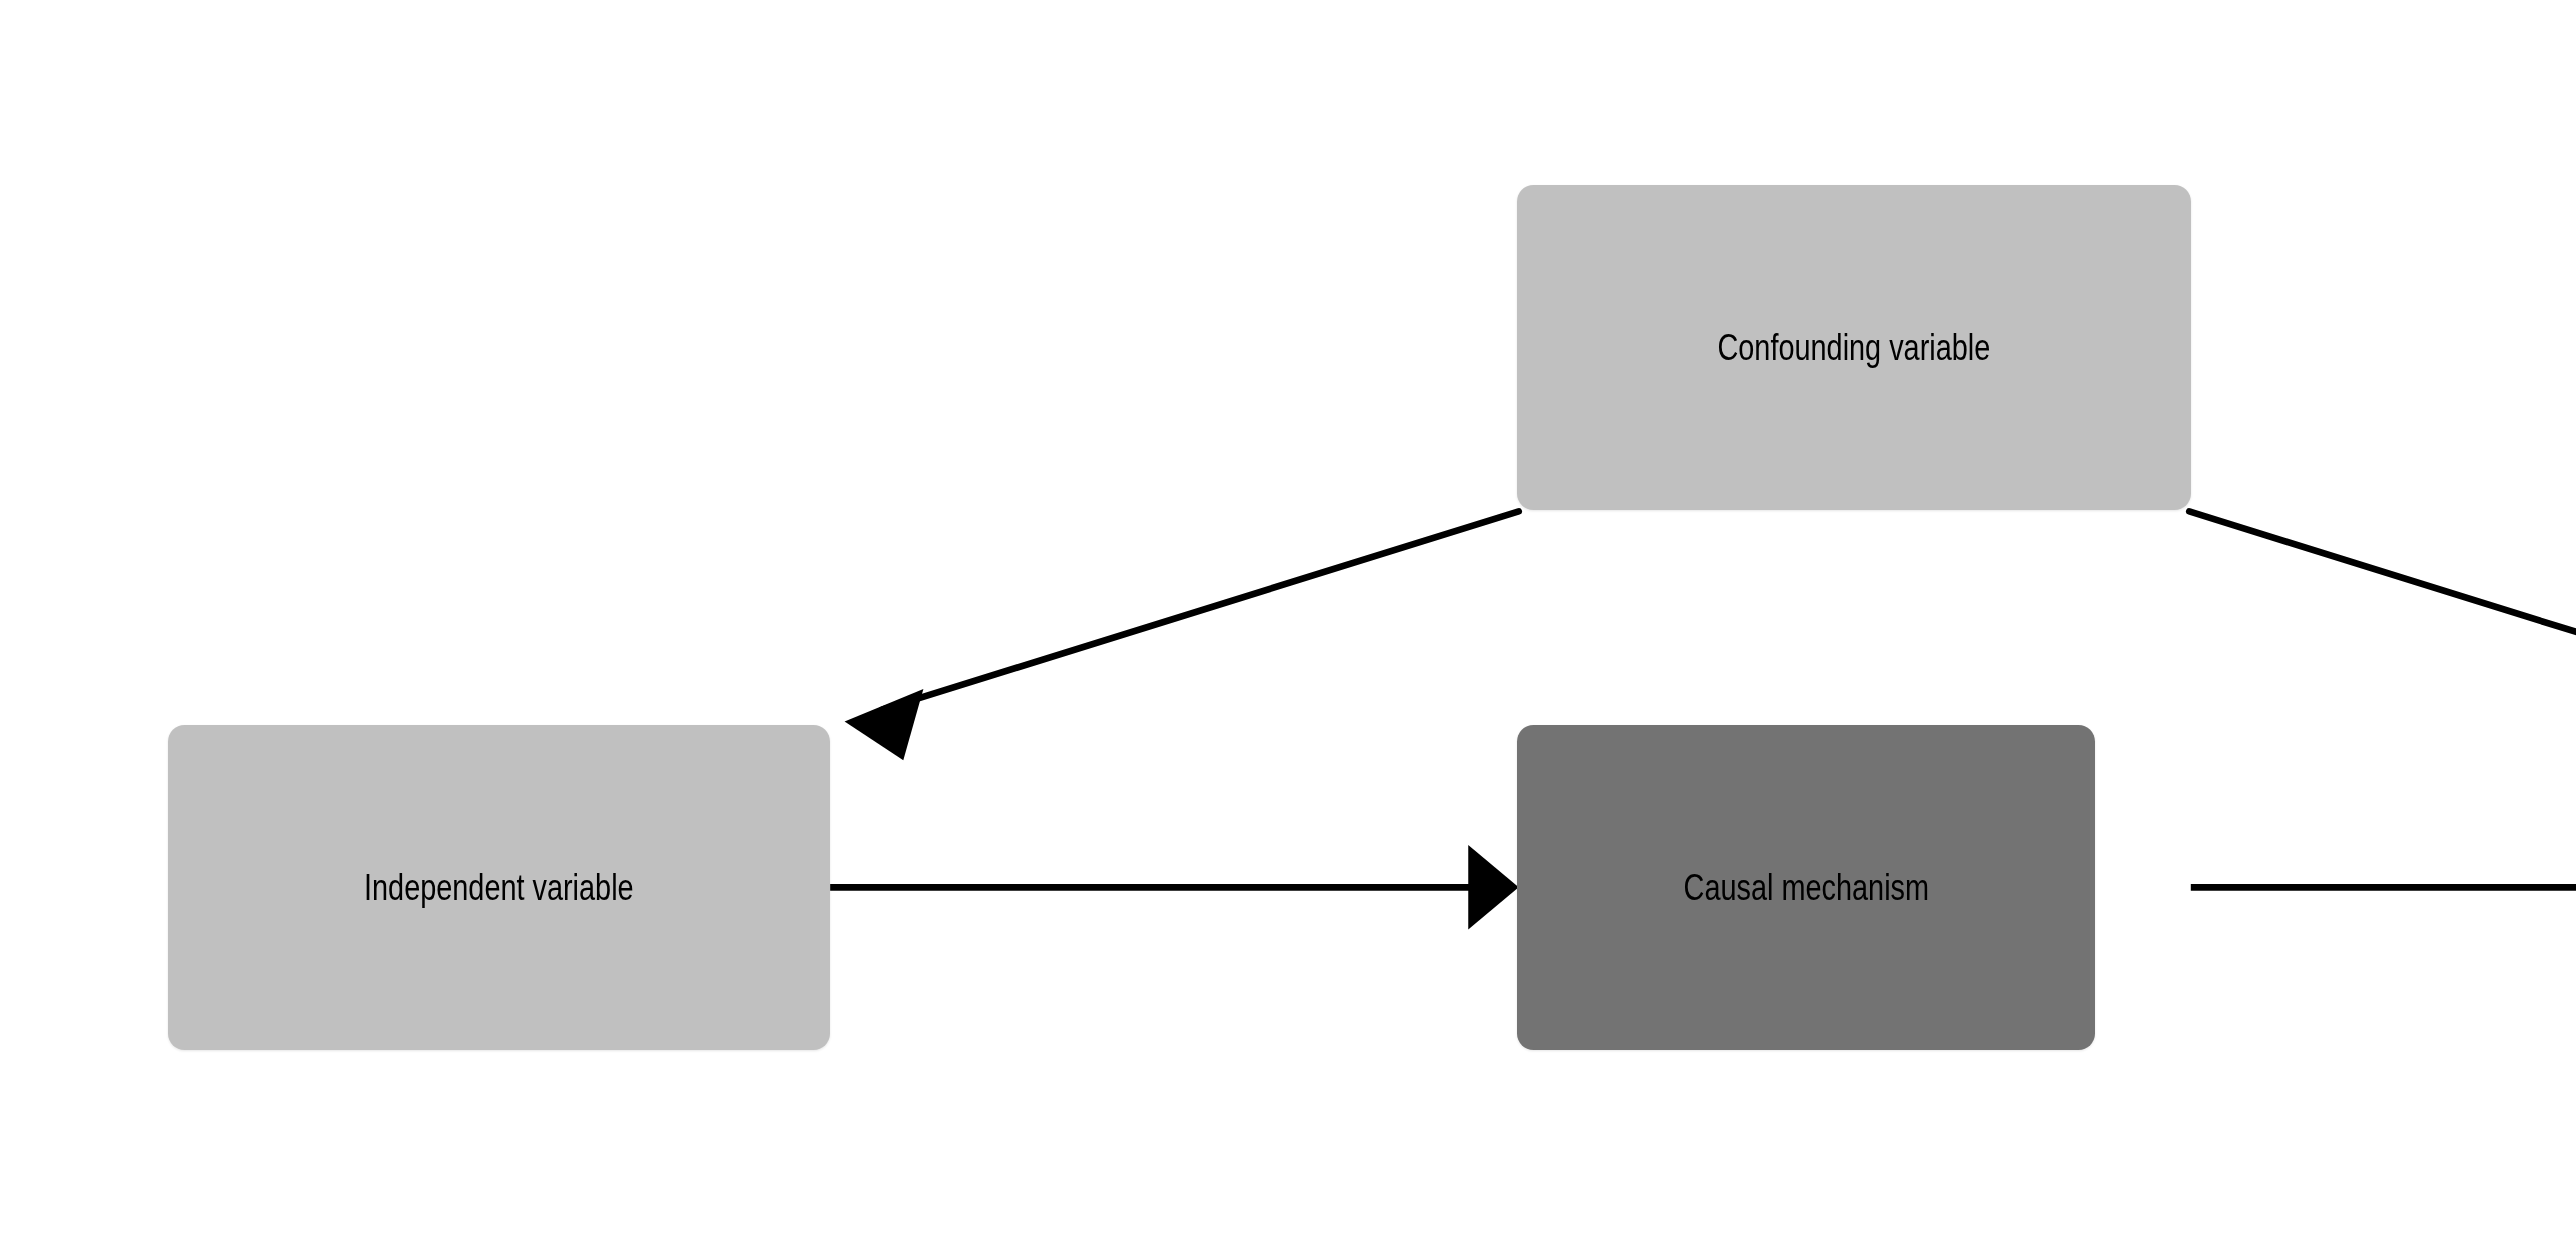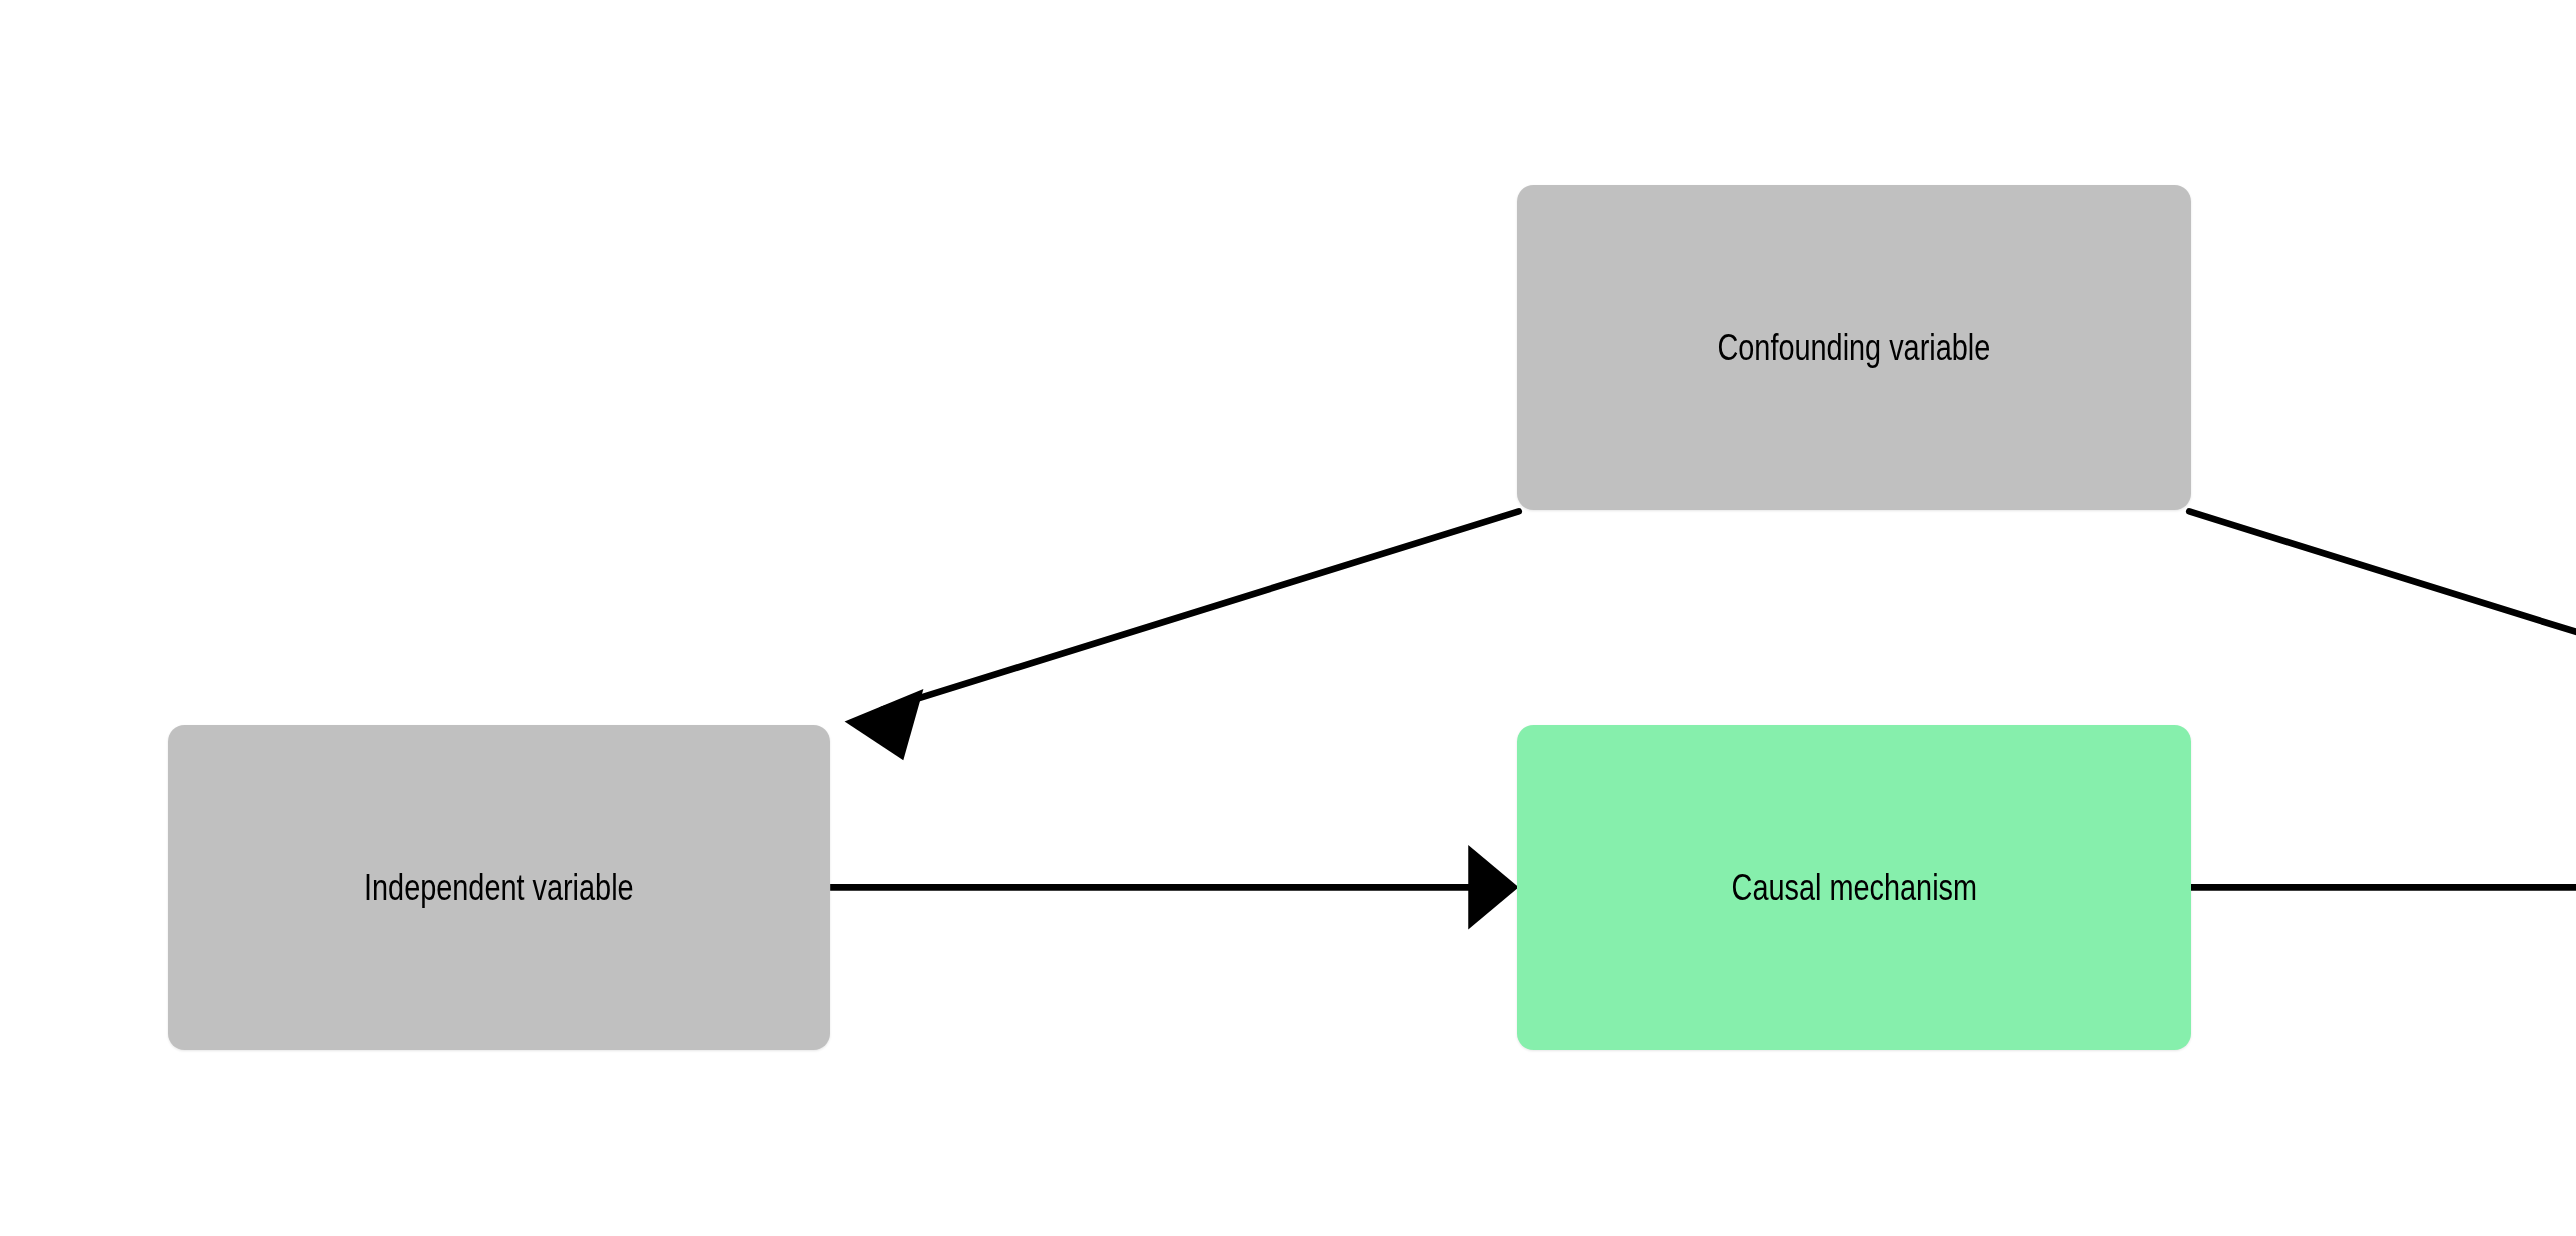--- a/index.html
+++ b/index.html
@@ -83,18 +83,18 @@
   </svg>
 
   <div class="node" id="node-confounding" style="left: 1517px; top: 185px; width: 674px; height: 325px; background: rgb(192, 192, 192);">
     <span class="node-label" style="color: rgb(0, 0, 0);">Confounding variable</span>
   </div>
 
   <div class="node" id="node-independent" style="left: 168px; top: 725px; width: 662px; height: 325px; background: rgb(192, 192, 192);">
     <span class="node-label" style="color: rgb(0, 0, 0);">Independent variable</span>
   </div>
 
-  <div class="node" id="node-causal" style="left: 1517px; top: 725px; width: 674px; height: 325px; background: #86efac;">
+  <div class="node" id="node-causal" style="left: 1517px; top: 725px; width: 578px; height: 325px; background: #737373;">
     <span class="node-label" style="color: rgb(0, 0, 0);">Causal mechanism</span>
   </div>
 
 </div>
 
 
 </body></html>

